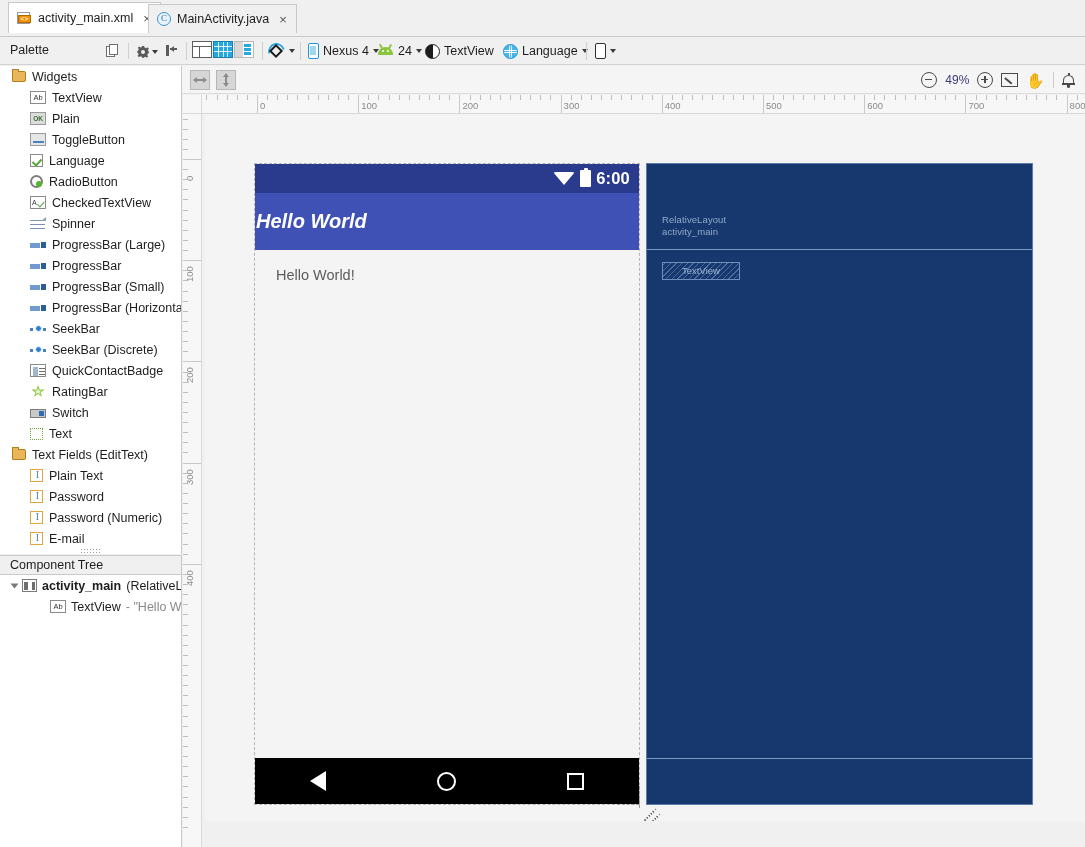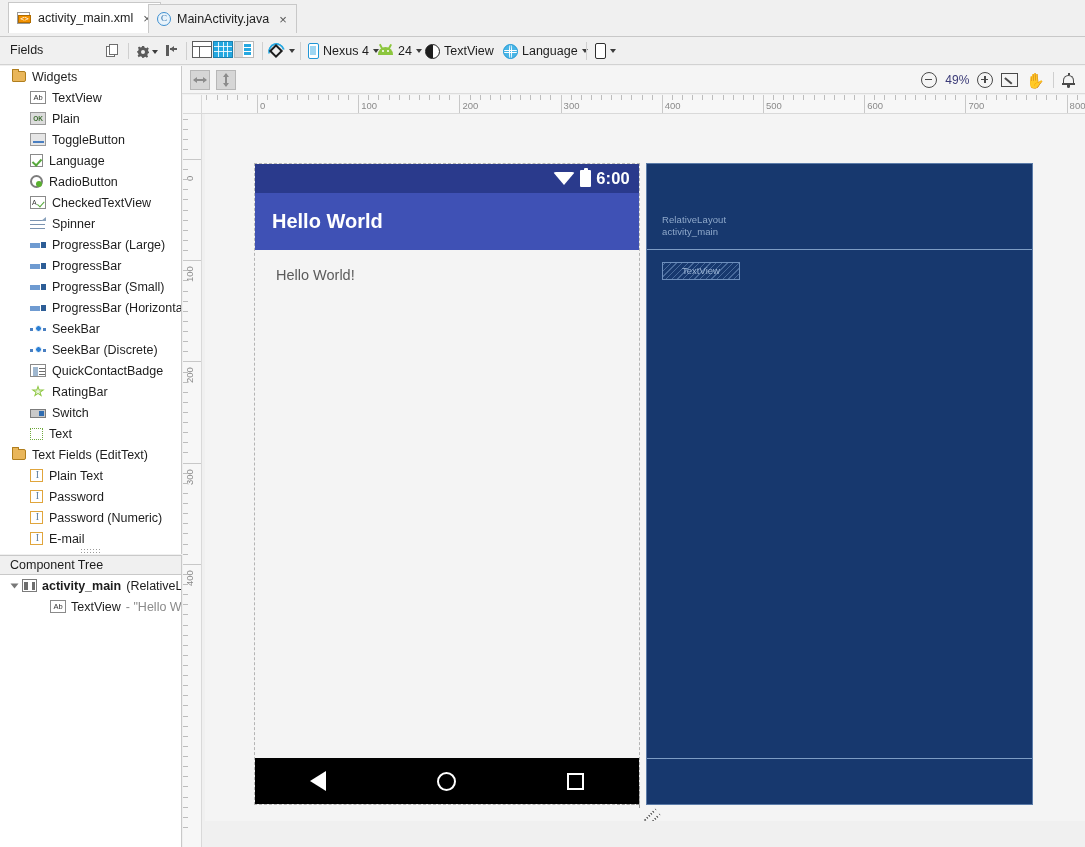--- a/index.html
+++ b/index.html
@@ -805,21 +805,22 @@
     left: 0; top: 29px;
     width: 384px; height: 57px;
     background: #3f51b5;
     display: flex;
     align-items: center;
   }
   .dev-appbar-title {
     color: #fff;
     font-size: 20px;
     font-weight: bold;
-    padding-left: 17px;
+    padding-left: 1px;
+    font-style: italic;
   }
   .dev-body {
     position: absolute;
     left: 0; top: 86px;
     width: 384px; height: 508px;
     background: #f4f4f4;
   }
   .dev-hello {
     position: absolute;
     left: 21px; top: 17px;
@@ -952,21 +953,21 @@
   </div>
   <div class="tab tab-java">
     <span class="icon-javaclass">C</span>
     <span class="tab-label">MainActivity.java</span>
     <span class="tab-close">×</span>
   </div>
 </div>
 <div class="tab-underline"></div>
 
 <div class="toolrow">
-  <span class="palette-title">Fields</span>
+  <span class="palette-title">Palette</span>
 
   <span class="pal-btn" style="left:106px;top:7px;">
     <span class="ic-copy"><span class="r1"></span><span class="r2"></span></span>
   </span>
   <span class="sep-v" style="left:128px;top:6px;height:16px;"></span>
 
   <span class="pal-btn" style="left:136px;top:6px;display:flex;align-items:center;gap:2px;width:24px;">
     <span class="ic-gear">
         <span class="outer"></span>
         <span class="hole"></span>

